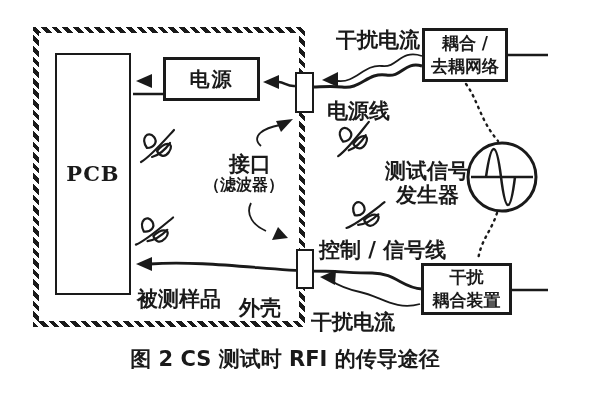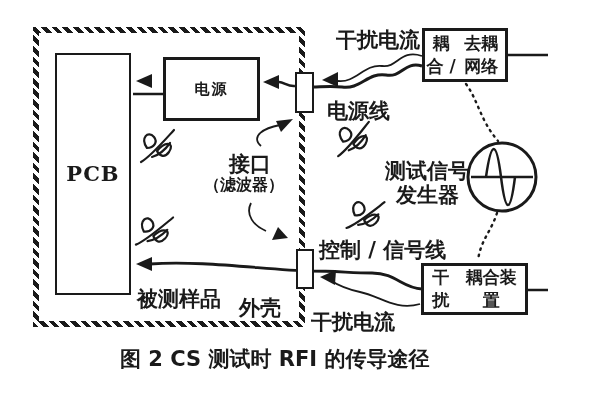--- a/index.html
+++ b/index.html
@@ -10,46 +10,46 @@
   
   .enclosure{
     position:absolute;left:33px;top:27px;width:272px;height:300px;box-sizing:border-box;
     border:6px solid #1a1a1a;
     border-image:repeating-linear-gradient(45deg,#1a1a1a 0 4px,#ffffff 4px 7.5px) 6;
     z-index:1;
   }
   svg.wires{position:absolute;left:0;top:0;width:600px;height:400px;z-index:2;}
   .box{
     position:absolute;background:#ffffff;border:3px solid #1a1a1a;box-sizing:border-box;
-    display:flex;align-items:center;justify-content:center;
+    display:flex;flex-direction:column;align-items:center;justify-content:center;
     font-weight:bold;z-index:3;text-align:center;line-height:1.35;
   }
   .box-pcb{left:55px;top:53px;width:76px;height:242px;border-width:2.5px;
     font-family:"DejaVu Serif","Liberation Serif",serif;font-size:21px;letter-spacing:1px;}
-  .box-power{left:163px;top:57px;width:97px;height:64px;font-size:15px;letter-spacing:2px;}
+  .box-power{left:163px;top:57px;width:97px;height:44px;font-size:20px;letter-spacing:2px;}
   .box-cdn{left:422px;top:28px;width:86px;height:54px;font-size:17px;}
-  .box-coupler{left:421px;top:263px;width:107px;height:52px;font-size:17px;}
+  .box-coupler{left:421px;top:263px;width:91px;height:52px;font-size:17px;}
   .filter{
     position:absolute;background:#ffffff;border:2.5px solid #1a1a1a;box-sizing:border-box;z-index:3;
   }
   .filter-top{left:295px;top:72px;width:19px;height:41px;}
   .filter-bottom{left:296px;top:249px;width:18px;height:40px;}
   .lbl{position:absolute;font-weight:bold;font-size:21px;white-space:nowrap;z-index:4;}
   .lbl-int-top{left:336px;top:26px;}
   .lbl-powerline{left:327px;top:97px;}
   .lbl-interface{left:229px;top:150px;}
   .lbl-filter{left:204px;top:175px;font-size:16px;}
   .lbl-tsg1{left:385px;top:157px;}
   .lbl-tsg2{left:396px;top:181px;}
   .lbl-ctrl{left:319px;top:236px;}
   .lbl-int-bottom{left:311px;top:308px;}
   .lbl-eut{left:137px;top:285px;}
   .lbl-shell{left:239px;top:294px;}
   .caption{
-    position:absolute;left:120px;top:345px;width:330px;
+    position:absolute;left:120px;top:345px;width:330px;text-align:center;
     font-weight:bold;font-size:21px;z-index:4;white-space:nowrap;
   }
 </style>
 </head>
 <body>
 
 <div class="canvas">
 
   <div class="enclosure"></div>
 

